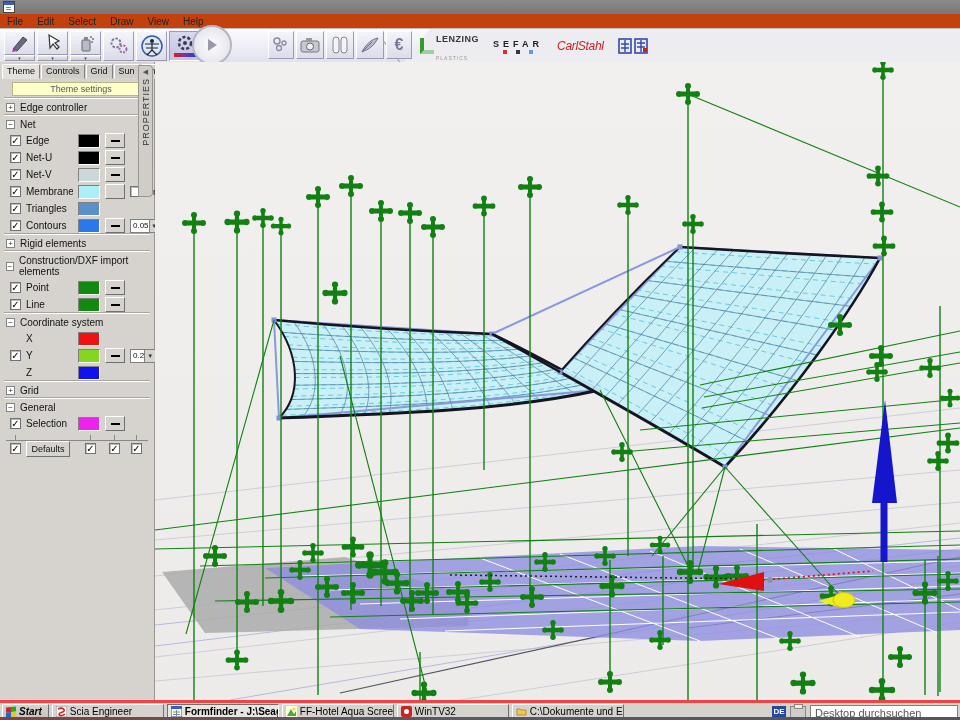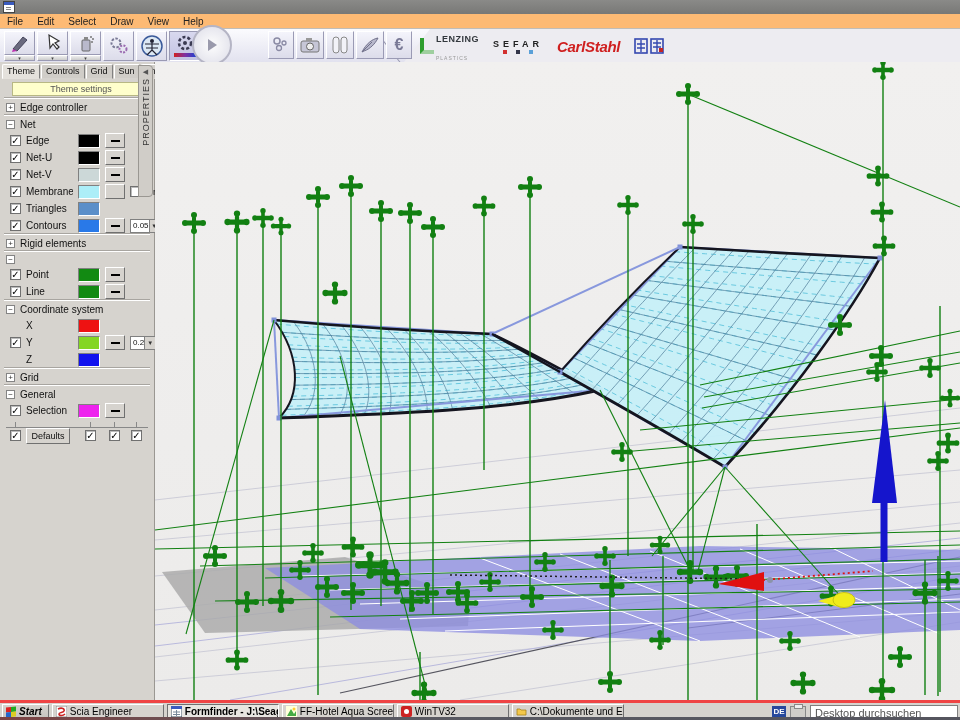--- a/index.html
+++ b/index.html
@@ -6,21 +6,21 @@
   body{width:960px;height:720px;overflow:hidden;position:relative;
        font-family:"Liberation Sans","DejaVu Sans",sans-serif;background:#efeeed;
        -webkit-font-smoothing:antialiased;}
   
   .titlebar{position:absolute;left:0;top:0;width:960px;height:14px;background:linear-gradient(#8a8a88,#787876);
             color:#fff;font-size:10px;font-weight:bold;display:flex;align-items:center;gap:4px;padding-left:3px;box-sizing:border-box;}
   .titleicon{width:10px;height:10px;background:#fff;border:1px solid #444;display:inline-block;position:relative;}
   .titleicon:before{content:"";position:absolute;left:0;top:0;right:0;height:3px;background:#3a5bbf;}
   .titleicon:after{content:"";position:absolute;left:2px;top:5px;width:5px;height:1px;background:#888;box-shadow:0 2px 0 #888;}
   
-  .menubar{position:absolute;left:0;top:14px;width:960px;height:14px;background:#fdba74;border-bottom:1px solid #c0bdb8;
+  .menubar{position:absolute;left:0;top:14px;width:960px;height:14px;background:#c2410c;border-bottom:1px solid #c0bdb8;
            display:flex;align-items:center;font-size:10px;color:#222;}
   .menubar span{padding:0 7px;}
   
   .toolbar{position:absolute;left:0;top:29px;width:960px;height:33px;background:#edecf1;}
   .toolslab{position:absolute;left:0;top:0;height:33px;width:430px;
             background:linear-gradient(#fbfbfe,#e2e2ef);clip-path:polygon(0 0,430px 0,404px 33px,0 33px);}
   .slantline{position:absolute;left:404px;top:-3px;width:1px;height:42px;background:#9a9ab0;transform:rotate(-38deg);transform-origin:bottom;}
   .tbtn{position:absolute;top:2px;width:31px;height:24px;background:linear-gradient(#f4f4fb,#dcdcea);
         border:1px solid;border-color:#fff #9a9ab4 #9a9ab4 #fff;display:flex;align-items:center;justify-content:center;box-sizing:border-box;}
   .tdrop{position:absolute;top:26px;width:31px;height:6px;background:linear-gradient(#eee,#ccc);
@@ -31,21 +31,21 @@
             display:flex;align-items:center;justify-content:center;}
   .logos{position:absolute;left:420px;top:4px;height:26px;display:flex;align-items:center;gap:14px;}
   .lz{display:flex;align-items:center;gap:2px;}
   .lzmark{width:10px;height:12px;border-left:4px solid #2f9e2f;border-bottom:4px solid #9fcf9f;}
   .lztxt{font-size:9px;font-weight:bold;color:#33383d;letter-spacing:.5px;line-height:8px;}
   .lzsub{font-size:5px;color:#999;letter-spacing:1px;}
   .sefar{text-align:center;}
   .sefartxt{font-size:9px;font-weight:bold;color:#222;letter-spacing:4px;}
   .sefarsq{display:flex;gap:9px;justify-content:center;margin-top:1px;}
   .sefarsq i{width:4px;height:4px;display:inline-block;}
-  .carlstahl{font-size:15px;font-weight:bold;color:#cf1f1f;font-style:italic;letter-spacing:-.3px;}
+  .carlstahl{font-size:12px;font-weight:normal;color:#cf1f1f;font-style:italic;letter-spacing:-.3px;}
   
   .panel{position:absolute;left:0;top:62px;width:155px;height:638px;background:#d6d3ce;border-right:1px solid #9a9792;box-sizing:border-box;font-size:10px;color:#111;}
   .tabsrow{display:flex;padding:2px 2px 0 2px;height:15px;}
   .ptab{border:1px solid;border-color:#fff #808080 #d6d3ce #fff;background:#d0cdc8;padding:1px 4px 0 4px;font-size:9px;
         border-radius:2px 2px 0 0;margin-right:1px;white-space:nowrap;}
   .ptab.active{background:#e4e1dc;font-weight:normal;border-bottom:1px solid #e4e1dc;}
   .themeheader{margin:3px 4px 2px 12px;background:#ffffcc;border:1px solid #b8b884;text-align:center;font-size:9px;color:#555;padding:1px 0;}
   .sect{border-top:1px solid #fff;box-shadow:0 -1px 0 #a8a5a0;margin:0 4px;padding:3px 2px 2px 2px;display:flex;align-items:center;gap:5px;}
   .pm{width:9px;height:9px;border:1px solid #848484;background:#fff;font-size:8px;line-height:7px;text-align:center;color:#333;box-sizing:border-box;}
   .prow{display:flex;align-items:center;height:17px;margin:0 4px;padding-left:6px;gap:5px;}
@@ -292,20 +292,21 @@
           <b>0.05</b>
           <s>▼</s>
         </span>
       </div>
       <div class="sect">
         <span class="pm">+</span>
         <span>Rigid elements</span>
       </div>
       <div class="sect">
         <span class="pm">−</span>
+        <span>Construction/DXF import elements</span>
       </div>
       <div class="prow">
         <span class="cb">✓</span>
         <span class="plabel">Point</span>
         <span class="swatch" style="background: rgb(18, 138, 18);"></span>
         <span class="dashbtn">
           <i></i>
         </span>
       </div>
       <div class="prow">

